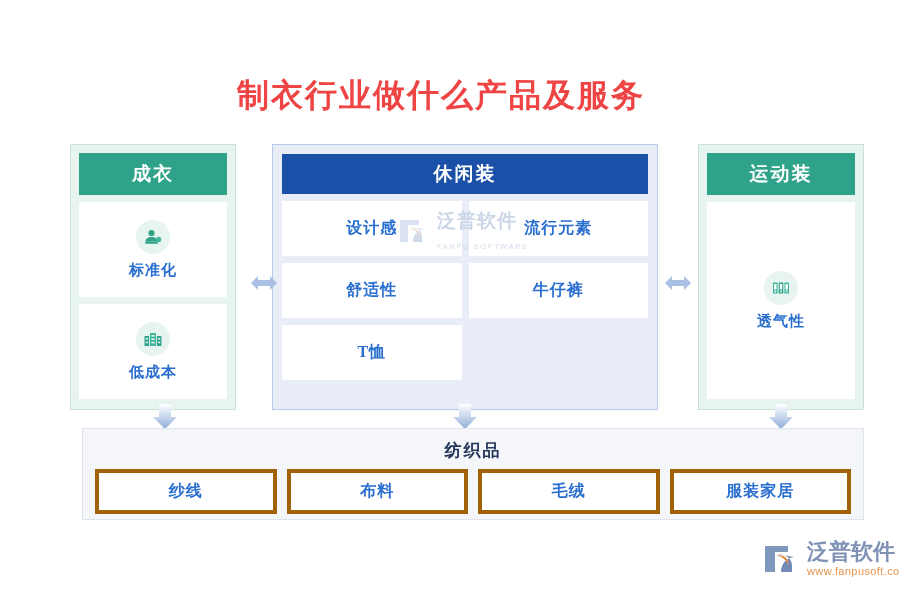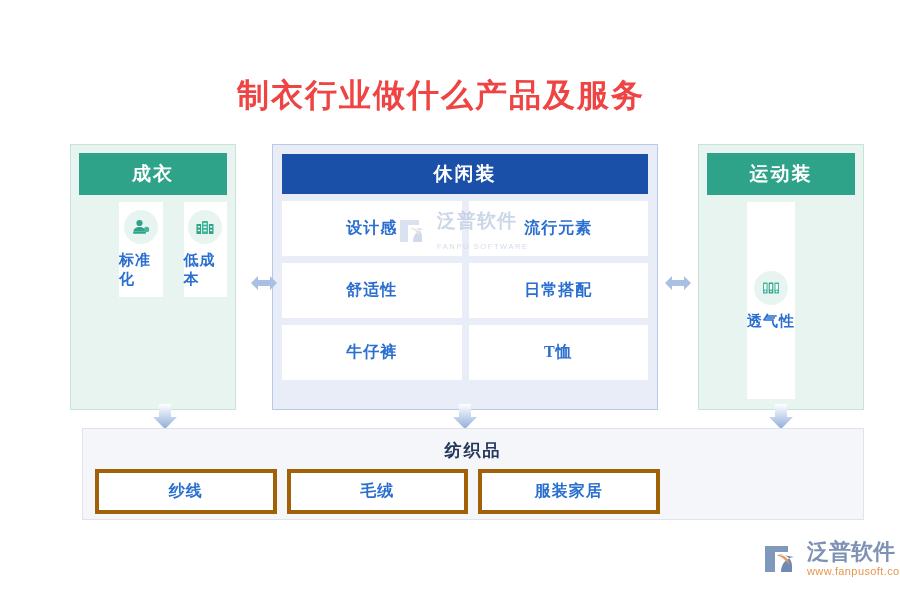--- a/index.html
+++ b/index.html
@@ -33,21 +33,21 @@
   }
   .side-col.left  { left: 70px; width: 166px; height: 266px; }
   .side-col.right { left: 698px; width: 166px; height: 266px; }
 
   .green-head {
     height: 42px; background: #2ea389;
     color: #ffffff; font-size: 19px; font-weight: bold;
     display: flex; align-items: center; justify-content: center;
     letter-spacing: 2px;
   }
-  .side-body { margin-top: 7px; display: flex; flex-direction: row; gap: 21px; margin-left: 40px; }
+  .side-body { margin-top: 7px; display: flex; flex-direction: column; gap: 7px; }
   .icon-card {
     background: #ffffff;
     display: flex; flex-direction: column;
     align-items: center; justify-content: center;
     gap: 7px;
   }
   .side-col.left  .icon-card { height: 95px; }
   .side-col.right .icon-card { height: 197px; }
 
   .icon-circle {
@@ -189,21 +189,20 @@
 
       </div>
     </div>
 
     <div class="center-col">
       <div class="blue-head">休闲装</div>
       <div class="grid">
         <div class="grid-cell">设计感</div>
         <div class="grid-cell">流行元素</div>
         <div class="grid-cell">舒适性</div>
-        <div class="grid-cell">日常搭配</div>
         <div class="grid-cell">牛仔裤</div>
         <div class="grid-cell">T恤</div>
       </div>
 
       <div class="watermark">
         <svg width="34" height="30" viewBox="0 0 34 30">
           <path d="M3 4 L22 4 L22 9 L11 9 L11 26 L3 26 Z" fill="#d4dded"></path>
           <path d="M13 11 C21 11 25 15 25 21 L25 26 L16 26 C16 19 20 14 27 13 Z" fill="#c8d4e8"></path>
           <path d="M14 12 C20 12 23 15 23 20 C19 15 16 13 13 12.5 Z" fill="#f0dcd0"></path>
         </svg>
@@ -280,20 +279,21 @@
       </linearGradient>
         </defs>
       <path d="M7 0 L19 0 L19 13 L25 13 L13 25 L1 13 L7 13 Z" fill="url(#dg3)"></path>
     </svg>
   </div>
 
   <div class="bottom">
     <div class="bottom-title">纺织品</div>
     <div class="bottom-row">
       <div class="bottom-card">纱线</div>
+      <div class="bottom-card">布料</div>
       <div class="bottom-card">毛绒</div>
       <div class="bottom-card">服装家居</div>
     </div>
   </div>
 
   <div class="logo">
     <svg width="40" height="36" viewBox="0 0 40 36">
       <path d="M3 5 L26 5 L26 11 L13 11 L13 31 L3 31 Z" fill="#8198bd"></path>
       <path d="M15 13 C25 13 30 18 30 25 L30 31 L19 31 C19 23 24 17 32 16 Z" fill="#7289b3"></path>
       <path d="M16 14 C23 14 27 18 27 24 C23 18 19 15.5 15 14.6 Z" fill="#e8954f"></path>

